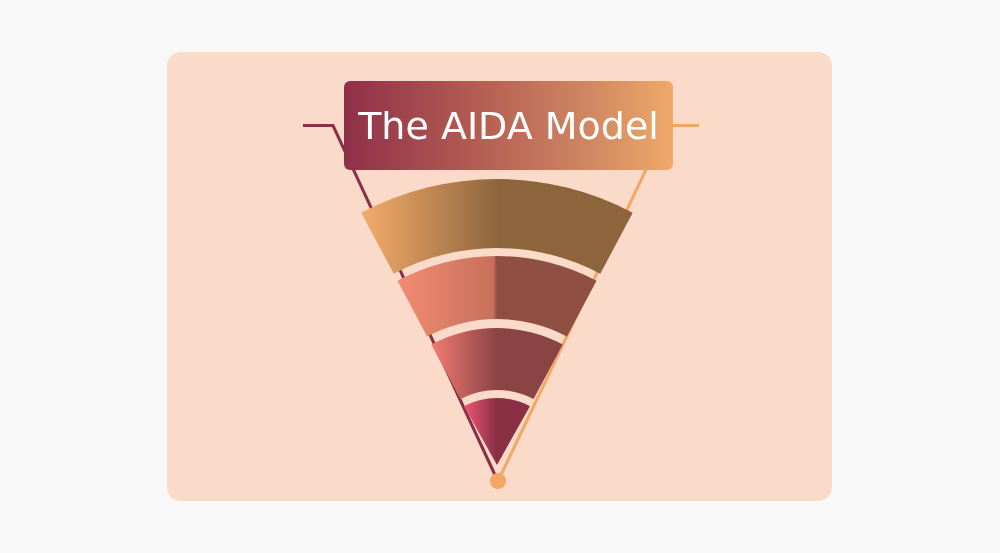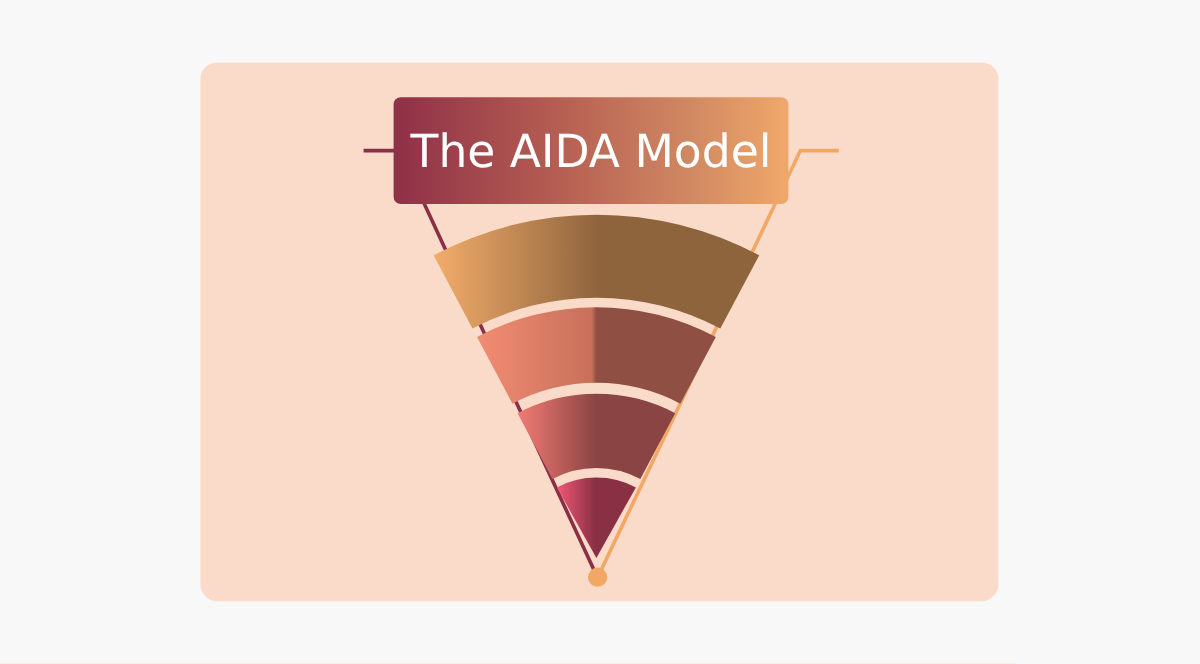--- a/index.html
+++ b/index.html
@@ -1,19 +1,19 @@
 <!DOCTYPE html>
 <html><head>
 <meta charset="utf-8">
 <style>
   html, body { margin:0; padding:0; }
   body { width:1000px; height:553px; background:#f8f8f9; position:relative; overflow:hidden; font-family:"DejaVu Sans", sans-serif; }
   .card { position:absolute; left:167px; top:52px; width:665px; height:449px; background:#fadbca; border-radius:14px; }
   svg.diagram { position:absolute; left:0; top:0; width:1000px; height:553px; }
-  .title-box { position:absolute; left:328px; top:81px; width:329px; height:89px; border-radius:6px;
+  .title-box { position:absolute; left:344px; top:81px; width:329px; height:89px; border-radius:6px;
     background:linear-gradient(90deg,#8f3048 0%,#b45c52 40%,#d08862 75%,#f0a86a 100%);
     display:flex; align-items:center; justify-content:center; }
   .title-text { color:#ffffff; font-size:38px; font-family:"DejaVu Sans", sans-serif; letter-spacing:0px; }
 </style>
 </head>
 <body>
 
 <div class="card"></div>
 
 <svg class="diagram" viewBox="0 0 1000 553" xmlns="http://www.w3.org/2000/svg">

